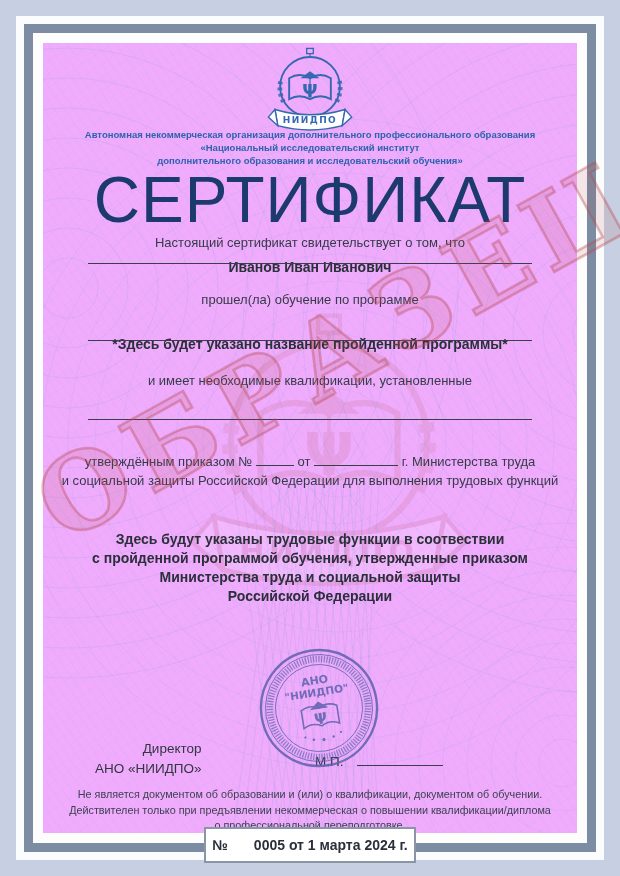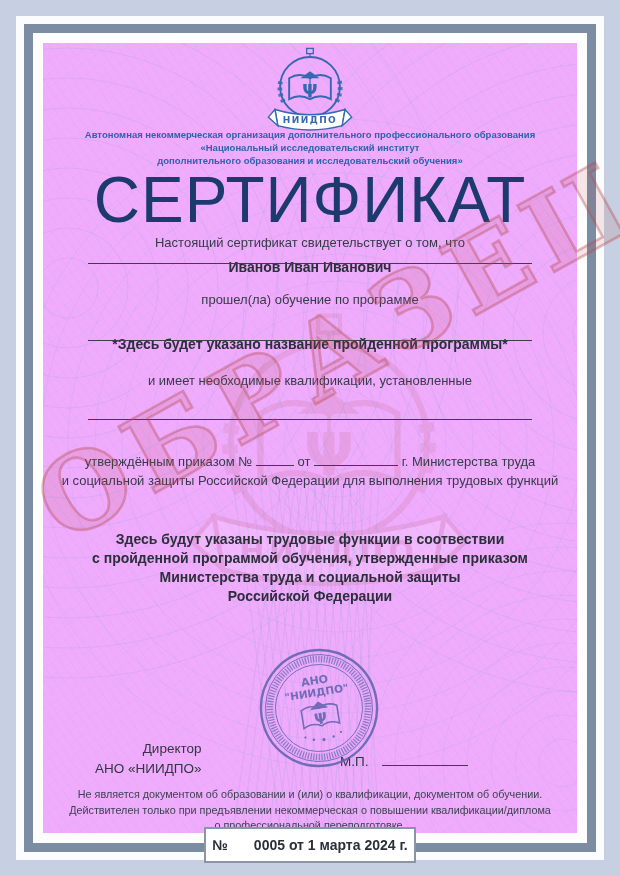--- a/index.html
+++ b/index.html
@@ -28,21 +28,21 @@
   .org-line{font-size:9.5px;font-weight:bold;color:#2d63ae;line-height:13.5px;}
   .title{font-size:64px;font-weight:400;letter-spacing:1px;color:#1c3a6e;line-height:60px;}
   .body-13{font-size:13px;}
   .bold-14{font-size:14px;font-weight:bold;color:#2a2f3a;}
   .rule{position:absolute;left:45px;right:45px;border-bottom:1.4px solid #3a3f4a;z-index:2;}
   .blank{display:inline-block;border-bottom:1.4px solid #3a3f4a;height:12px;vertical-align:baseline;}
   .funcs{font-size:14px;font-weight:bold;line-height:19.5px;color:#2a2f3a;margin-top:24px;}
   .logo-top{position:absolute;left:50%;transform:translateX(-50%);top:4px;width:104px;height:90px;color:#3568b0;z-index:2;}
   .stamp-wrap{position:absolute;left:214px;top:603px;width:124px;height:124px;transform:rotate(-9deg);z-index:3;opacity:.85;}
   .director{position:absolute;left:52px;top:696px;font-size:13.5px;line-height:20px;color:#31363f;z-index:4;text-align:right;}
-  .mp-row{position:absolute;left:297px;top:711px;font-size:13.5px;color:#31363f;z-index:2;text-align:left;}
+  .mp-row{position:absolute;left:272px;top:711px;font-size:13.5px;color:#31363f;z-index:2;text-align:left;}
   .mp-line{display:inline-block;width:86px;border-bottom:1.5px solid #3a3f4a;height:11px;margin-left:14px;}
   .footer-line{font-size:10.8px;line-height:15.5px;color:#3c4250;}
   .numbox{
     position:absolute;left:50%;transform:translateX(-50%);bottom:13px;z-index:7;
     width:212px;height:36px;background:#fff;border:2px solid #8a96a6;
     display:flex;align-items:center;justify-content:center;gap:26px;
     font-size:14px;font-weight:bold;color:#2a2f3a;box-sizing:border-box;
   }
   .watermark{
     position:absolute;left:48px;top:452px;width:640px;height:130px;z-index:6;

